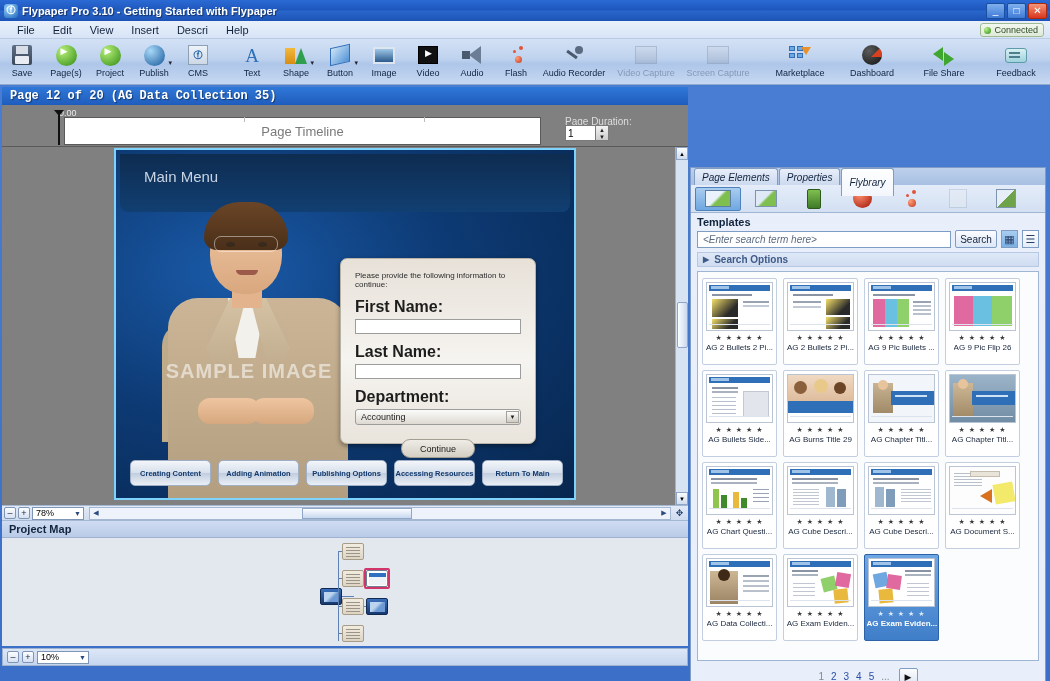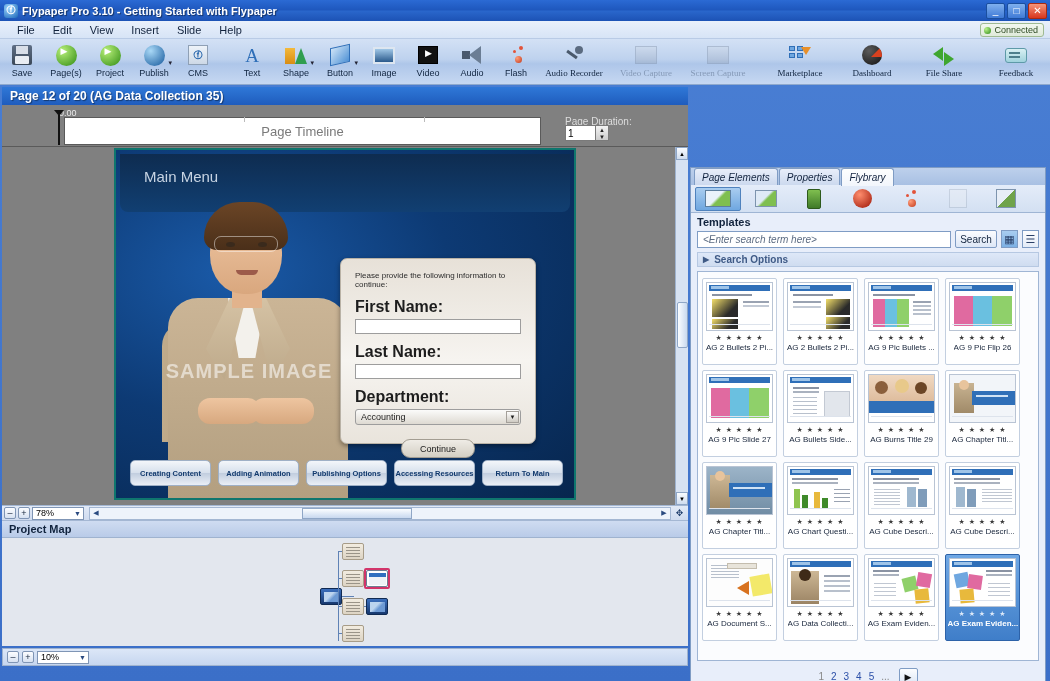--- a/index.html
+++ b/index.html
@@ -74,41 +74,42 @@
     position: relative;
     padding-top: 2px;
   }
   .tgroup { display: flex; align-items: flex-start; height: 44px; }
   .tsep { width: 1px; height: 38px; margin: 2px 5px 0;
     background: linear-gradient(180deg,rgba(255,255,255,0),#8fa9cd,rgba(255,255,255,0)); }
   .titem {
     width: 44px; display: flex; flex-direction: column; align-items: center;
     padding-top: 2px; position: relative;
   }
-  .titem.wide { width: 72px; font-family: Liberation Serif, serif; }
+  .titem.wide { width: 72px; }
   .titem .glyph {
     width: 26px; height: 24px; display:flex; align-items:center; justify-content:center;
     font-size: 19px; line-height: 1;
   }
   .titem .lbl { font-size: 9px; color: #10243f; margin-top: 1px; white-space: nowrap; }
   .titem.disabled { opacity: .33; }
   .titem .caret { position:absolute; right: 4px; top: 18px; font-size: 7px; color:#223; }
 
   
   .body-wrap { display: flex; height: 681px; }
   .left-col { width: 690px; position: relative; }
   .right-col { width: 360px; position: relative; }
 
   
   .pagehdr {
     height: 18px; margin: 2px 2px 0 2px;
     background: linear-gradient(180deg,#2f78d8 0%,#1f5cbd 100%);
     color: #fff; font-weight: bold; font-size: 12px;
     display: flex; align-items: center; padding-left: 8px;
     text-shadow: 1px 1px 1px rgba(0,0,0,.45);
+    font-family: Liberation Mono, monospace;
   }
 
   
   .timeline-strip {
     height: 42px; margin: 0 2px;
     background: #808080;
     display: flex; align-items: center;
     position: relative;
     border-bottom: 1px solid #5a5a5a;
   }
@@ -133,21 +134,21 @@
     background: linear-gradient(180deg,#f3f3f3,#ccc); display: flex; flex-direction: column; }
   .spin div { flex: 1; display:flex; align-items:center; justify-content:center; font-size: 6px; color:#222; }
 
   
   .canvas-area {
     position: relative; height: 358px; margin: 0 2px;
     background: #808080; overflow: hidden;
   }
   .stage {
     position: absolute; left: 112px; top: 1px; width: 462px; height: 352px;
-    background: #0f766e; padding: 2px;
+    background: #7dd3fc; padding: 2px;
   }
   .slide {
     position: relative; width: 458px; height: 348px;
     background: radial-gradient(ellipse at 25% 35%, #1a5aa8 0%, #0d3a74 45%, #07264e 100%);
     overflow: hidden;
   }
   .slide-top {
     position: absolute; left: 4px; top: 4px; right: 4px; height: 58px;
     background: linear-gradient(180deg,#0e2c50,#113f72);
     border-radius: 0 0 8px 8px;
@@ -310,21 +311,21 @@
     position: absolute; left: 0; top: 82px; width: 356px; height: 592px;
     background: #e8eefa; border: 1px solid #7f9cc4;
   }
   .rp-tabs { display: flex; height: 17px; padding-left: 3px; background: linear-gradient(180deg,#bdd0ec,#a8c0e3); }
   .rp-tab {
     height: 17px; padding: 0 7px; margin-right: 1px;
     background: linear-gradient(180deg,#e8eefa,#ccd9ee);
     border: 1px solid #7f9cc4; border-bottom: none; border-radius: 3px 3px 0 0;
     display: flex; align-items: center; font-size: 10px; color: #13243f; font-style: italic;
   }
-  .rp-tab.active { background: linear-gradient(180deg,#fdfefe,#f2f6fc); font-weight: normal; position: relative; top: 0; height: 18px; }
+  .rp-tab.active { background: linear-gradient(180deg,#fdfefe,#f2f6fc); font-weight: normal; position: relative; top: 0; height: 28px; }
   .rp-iconbar {
     height: 28px; background: linear-gradient(180deg,#e4ecf9,#d3e0f2);
     border-bottom: 1px solid #9fb5d4;
     display: flex; align-items: center; padding: 0 4px; gap: 2px;
   }
   .rp-ic {
     width: 46px; height: 24px; display: flex; align-items: center; justify-content: center;
     font-size: 15px; border: 1px solid transparent; border-radius: 2px;
   }
   .rp-ic.sel {
@@ -446,21 +447,21 @@
       <div class="tb-btn">□</div>
       <div class="tb-btn close">✕</div>
     </div>
   </div>
 
   <div class="menubar">
     <div class="mi">File</div>
     <div class="mi">Edit</div>
     <div class="mi">View</div>
     <div class="mi">Insert</div>
-    <div class="mi">Slide</div>
+    <div class="mi">Descri</div>
     <div class="mi">Help</div>
     <div class="connected">
       <span class="dot-green"></span>
       <span>Connected</span>
     </div>
   </div>
 
   <div class="toolbar">
     <div class="tgroup">
       <div class="titem">
@@ -838,30 +839,20 @@
                 repeating-linear-gradient(90deg,#e06aa0 0 19px,#6ac0e0 19px 38px,#8fd06a 38px 58px);"></span>
               <span class="tt-foot"></span>
             </div>
             <div class="stars">★ ★ ★ ★ ★</div>
             <div class="tname">AG 9 Pic Flip 26</div>
           </div>
 
           <div class="tcard">
             <div class="tthumb">
               <span class="tt-bar"></span>
-              <span class="tt-block" style="left:4px;top:13px;width:58px;height:30px;background:
-                repeating-linear-gradient(90deg,#e06aa0 0 19px,#6ac0e0 19px 38px,#8fd06a 38px 58px);"></span>
-              <span class="tt-foot"></span>
-            </div>
-            <div class="stars">★ ★ ★ ★ ★</div>
-            <div class="tname">AG 9 Pic Slide 27</div>
-          </div>
-          <div class="tcard">
-            <div class="tthumb">
-              <span class="tt-bar"></span>
               <span class="tt-block" style="left:5px;top:12px;width:26px;height:2px;background:#8a93a3;box-shadow:0 4px 0 #aab2bf;"></span>
               <span class="tt-block" style="left:5px;top:22px;width:24px;height:1px;background:#b8c0cc;box-shadow:0 4px 0 #b8c0cc,0 8px 0 #b8c0cc,0 12px 0 #b8c0cc,0 16px 0 #b8c0cc;"></span>
               <span class="tt-block" style="left:36px;top:16px;width:26px;height:26px;background:#e2e6ec;border:1px solid #c3c9d3;"></span>
               <span class="tt-foot"></span>
             </div>
             <div class="stars">★ ★ ★ ★ ★</div>
             <div class="tname">AG Bullets Side...</div>
           </div>
           <div class="tcard">
             <div class="tthumb">

